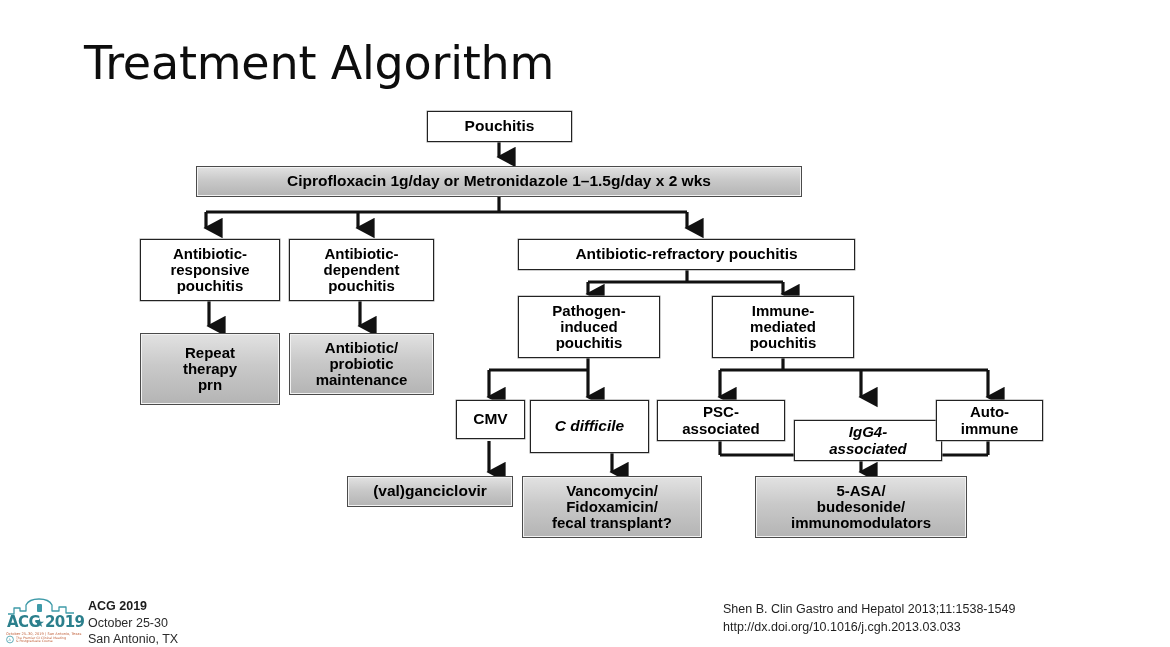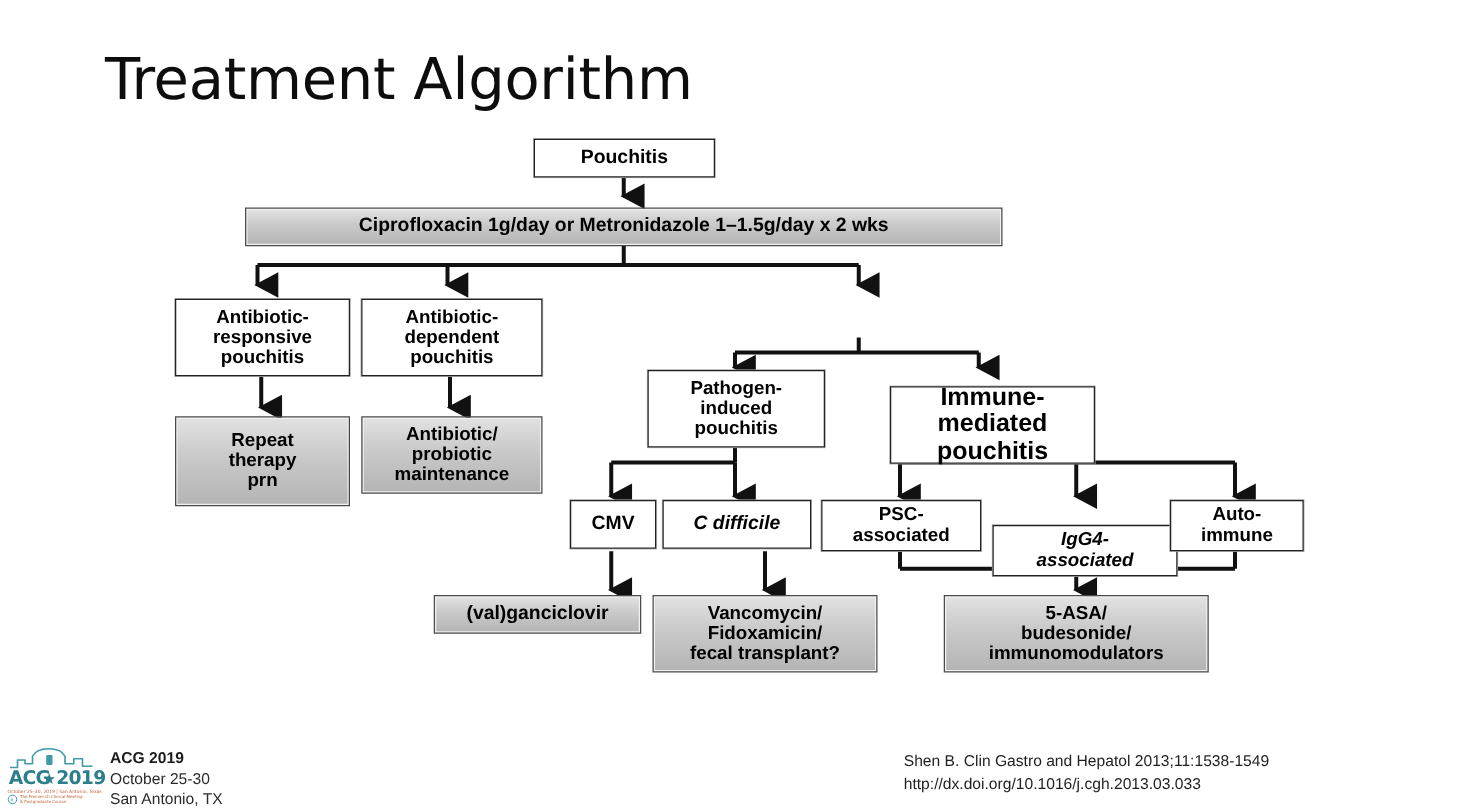--- a/index.html
+++ b/index.html
@@ -120,42 +120,45 @@
     </div>
 
     <div class="node plain" style="left:140px;top:239px;width:140px;height:62px;font-size:15px;">
       <span class="lbl ml">Antibiotic-<br>responsive<br>pouchitis</span>
     </div>
 
     <div class="node plain" style="left:289px;top:239px;width:145px;height:62px;font-size:15px;">
       <span class="lbl ml">Antibiotic-<br>dependent<br>pouchitis</span>
     </div>
 
+    <div class="node plain" style="left:518px;top:239px;width:337px;height:31px;font-size:15.5px;">
+      <span class="lbl">Antibiotic-refractory pouchitis</span>
+    </div>
 
     <div class="node shaded" style="left:140px;top:333px;width:140px;height:72px;font-size:15px;">
       <span class="lbl ml">Repeat<br>therapy<br>prn</span>
     </div>
 
     <div class="node shaded" style="left:289px;top:333px;width:145px;height:62px;font-size:15px;">
       <span class="lbl ml">Antibiotic/<br>probiotic<br>maintenance</span>
     </div>
 
     <div class="node plain" style="left:518px;top:296px;width:142px;height:62px;font-size:15px;">
       <span class="lbl ml">Pathogen-<br>induced<br>pouchitis</span>
     </div>
 
-    <div class="node plain" style="left:712px;top:296px;width:164px;height:62px;font-size:20px;margin-top:13px;">
+    <div class="node plain" style="left:712px;top:296px;width:142px;height:62px;font-size:15px;">
       <span class="lbl ml">Immune-<br>mediated<br>pouchitis</span>
     </div>
 
     <div class="node plain" style="left:456px;top:400px;width:69px;height:39px;font-size:15.5px;">
       <span class="lbl">CMV</span>
     </div>
 
-    <div class="node plain italic" style="left:530px;top:400px;width:119px;height:39px;font-size:15.5px;">
+    <div class="node plain italic" style="left:530px;top:400px;width:119px;height:53px;font-size:15.5px;">
       <span class="lbl">C difficile</span>
     </div>
 
     <div class="node plain" style="left:657px;top:400px;width:128px;height:41px;font-size:15px;">
       <span class="lbl ml">PSC-<br>associated</span>
     </div>
 
     <div class="node plain" style="left:794px;top:420px;width:148px;height:41px;font-size:15px;font-style:italic;">
       <span class="lbl ml">IgG4-<br>associated</span>
     </div>

